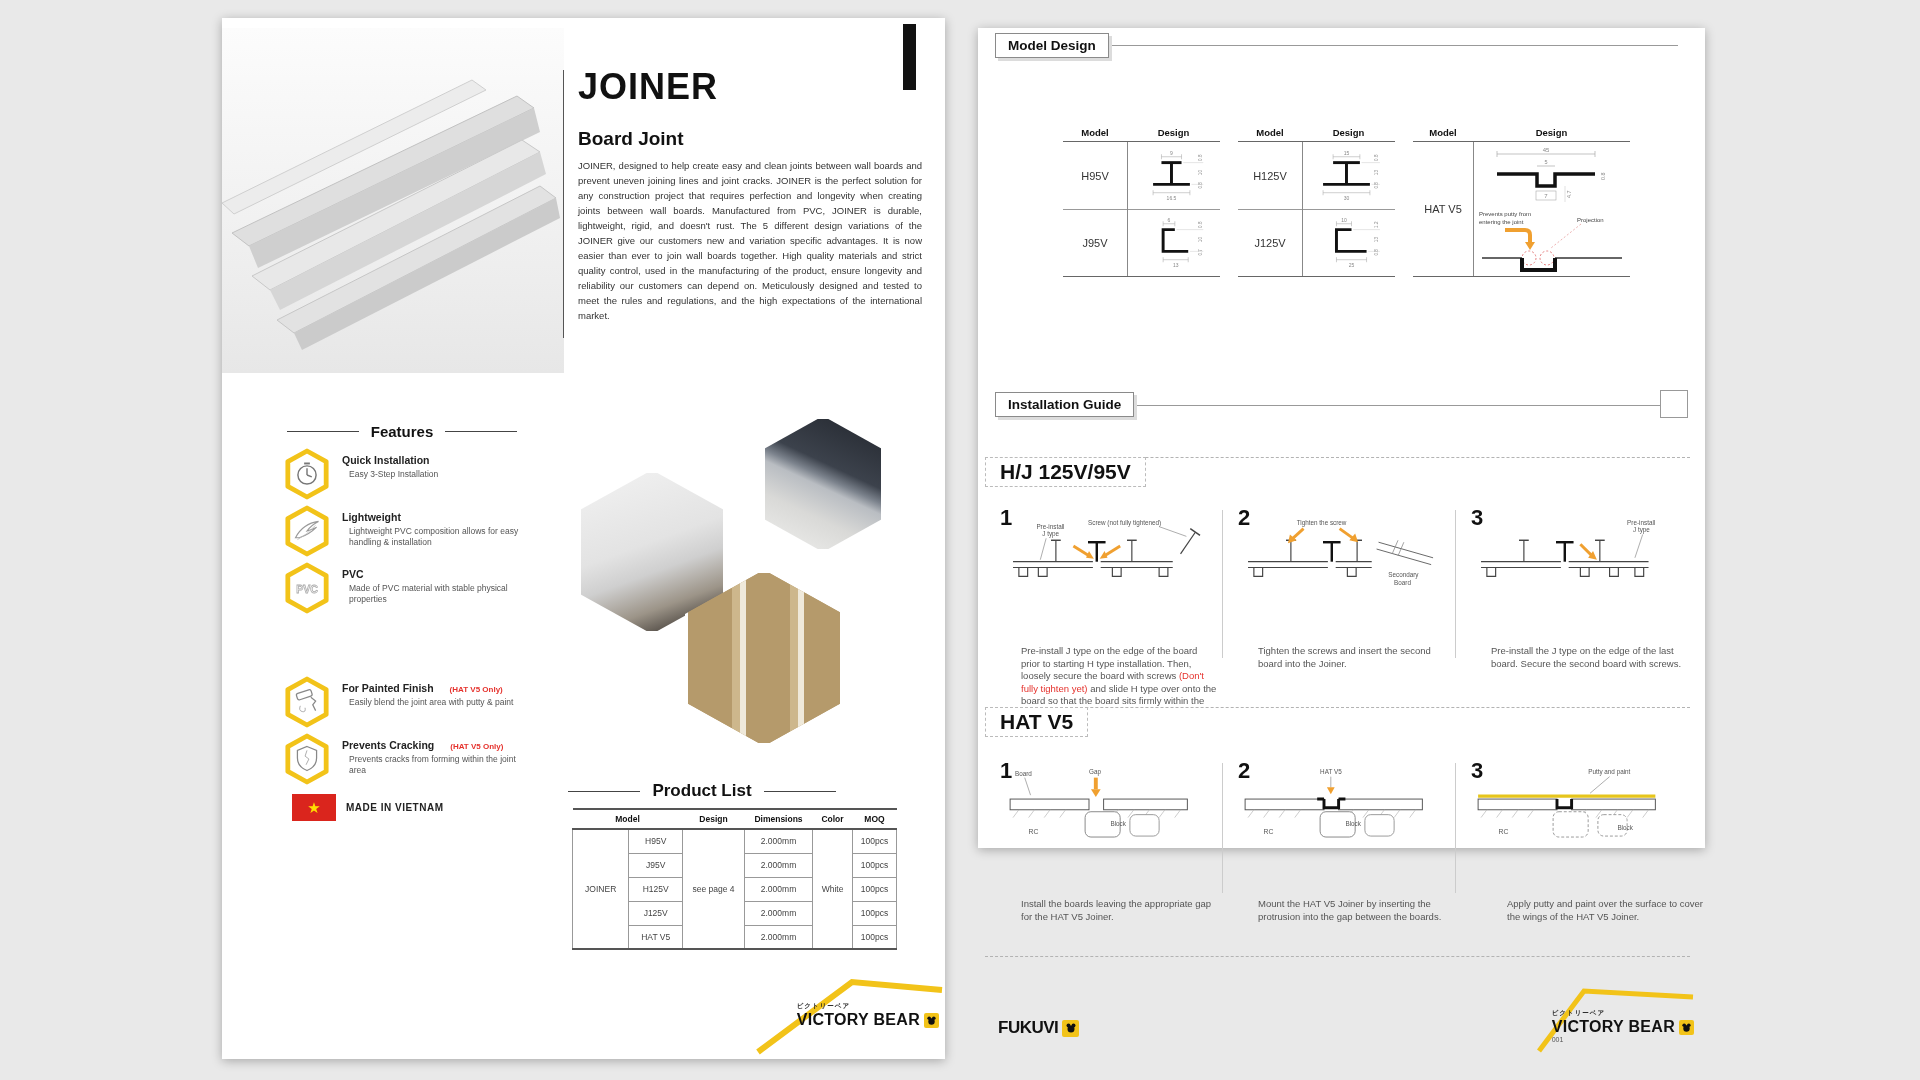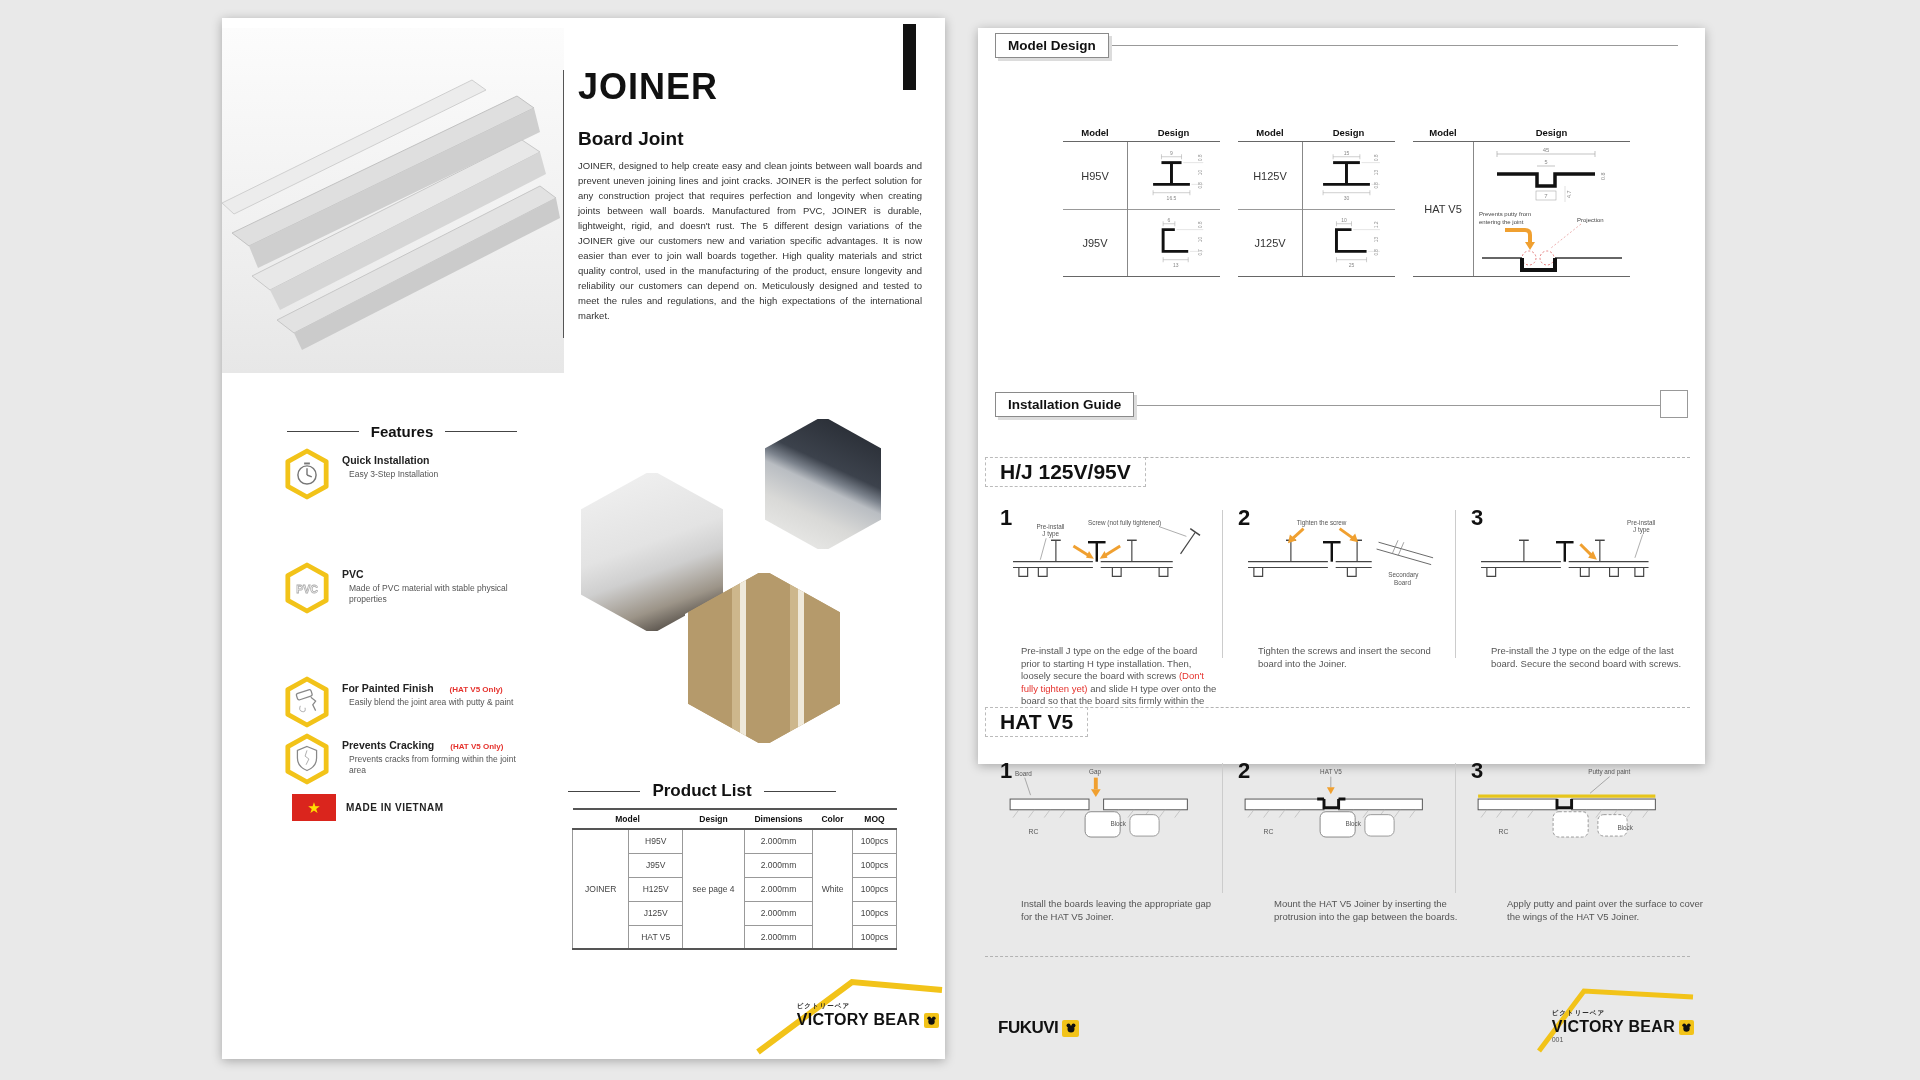--- a/index.html
+++ b/index.html
@@ -1,20 +1,20 @@
 <!DOCTYPE html>
 <html><head>
 <meta charset="utf-8">
 <style>
   * { margin:0; padding:0; box-sizing:border-box; }
   html,body { width:1920px; height:1080px; background:#e9e9e9; font-family:"Liberation Sans",sans-serif; overflow:hidden; }
   .abs { position:absolute; }
   .page { position:absolute; background:#fff; box-shadow:0 2px 10px rgba(0,0,0,.28); }
   #pageL { left:222px; top:18px; width:723px; height:1041px; }
-  #pageR { left:978px; top:28px; width:727px; height:736px; }
+  #pageR { left:978px; top:28px; width:727px; height:820px; }
 
   
   .photo { left:0; top:10px; width:342px; height:345px; background:linear-gradient(180deg,#fcfcfc 0%,#f1f1f1 55%,#e7e7e7 100%); }
   .vrule { left:341px; top:52px; width:1px; height:268px; background:#555; }
   .title { left:356px; top:48px; font-size:36px; font-weight:800; letter-spacing:1px; color:#111; }
   .subtitle { left:356px; top:110px; font-size:19px; font-weight:700; color:#111; }
   .bodytext { left:356px; top:140px; width:344px; font-size:9.5px; line-height:15px; color:#333; text-align:justify; }
   .blackbar { left:681px; top:6px; width:13px; height:66px; background:#111; }
 
   .sechead { display:flex; align-items:center; justify-content:center; gap:12px; }
@@ -110,20 +110,29 @@
       <polygon points="24,2 44,13 44,39 24,50 4,39 4,13" fill="#fff" stroke="#f2c319" stroke-width="5" stroke-linejoin="round"></polygon>
       <circle cx="24" cy="27" r="9.5" fill="none" stroke="#777" stroke-width="1.5"></circle>
       <line x1="24" y1="27" x2="24" y2="20" stroke="#777" stroke-width="1.5"></line>
       <line x1="24" y1="27" x2="29" y2="29" stroke="#777" stroke-width="1.5"></line>
       <line x1="21" y1="15" x2="27" y2="15" stroke="#777" stroke-width="2"></line>
     </svg>
     <div class="txt"><span class="ft-title">Quick Installation</span><span class="ft-tag"></span>
       <div class="ft-desc">Easy 3-Step Installation</div></div>
   </div>
 
+  <div class="abs feat" style="top:487px">
+    <svg width="46" height="52" viewBox="0 0 48 52">
+      <polygon points="24,2 44,13 44,39 24,50 4,39 4,13" fill="#fff" stroke="#f2c319" stroke-width="5" stroke-linejoin="round"></polygon>
+      <path d="M12 33 Q20 18 36 16 Q28 20 24 26 Q30 24 34 22 Q26 30 16 33 Z" fill="none" stroke="#999" stroke-width="1.2"></path>
+      <path d="M14 35 Q24 30 33 20" fill="none" stroke="#bbb" stroke-width="0.8"></path>
+    </svg>
+    <div class="txt"><span class="ft-title">Lightweight</span><span class="ft-tag"></span>
+      <div class="ft-desc">Lightweight PVC composition allows for easy handling &amp; installation</div></div>
+  </div>
 
   <div class="abs feat" style="top:544px">
     <svg width="46" height="52" viewBox="0 0 48 52">
       <polygon points="24,2 44,13 44,39 24,50 4,39 4,13" fill="#fff" stroke="#f2c319" stroke-width="5" stroke-linejoin="round"></polygon>
       <text x="24" y="31" font-size="11" font-weight="bold" text-anchor="middle" fill="none" stroke="#aaa" stroke-width="0.8">PVC</text>
     </svg>
     <div class="txt"><span class="ft-title">PVC</span><span class="ft-tag"></span>
       <div class="ft-desc">Made of PVC material with stable physical properties</div></div>
   </div>
 
@@ -534,21 +543,21 @@
           <line x1="142" y1="47" x2="136" y2="55"></line>
           <line x1="158" y1="47" x2="152" y2="55"></line>
           <line x1="174" y1="47" x2="168" y2="55"></line>
           <line x1="190" y1="47" x2="184" y2="55"></line>
       </g>
       <rect x="92" y="49" width="36" height="26" rx="6" fill="#fff" stroke="#888" stroke-width="1"></rect>
       <rect x="138" y="52" width="30" height="22" rx="6" fill="#fff" stroke="#999" stroke-width="1"></rect>
       <text x="118" y="64" font-size="6.5" fill="#555">Block</text>
       <text x="34" y="72" font-size="7" fill="#555">RC</text>
     </svg>
-    <div class="abs cap" style="left:36px; top:140px;margin-left:16px;">Mount the HAT V5 Joiner by inserting the protrusion into the gap between the boards.</div>
+    <div class="abs cap" style="left:36px; top:140px;">Mount the HAT V5 Joiner by inserting the protrusion into the gap between the boards.</div>
   </div>
 
   <div class="abs" style="left:477px; top:730px; width:235px;">
     <div class="abs stepnum" style="left:16px; top:0;">3</div>
     <svg class="abs" style="left:8px; top:6px;" width="225" height="112" viewBox="0 0 230 115">
       <text x="128" y="10" font-size="6.5" fill="#555">Putty and paint</text>
       <line x1="150" y1="13" x2="130" y2="30" stroke="#888" stroke-width="0.7"></line>
       <line x1="15" y1="33" x2="197" y2="33" stroke="#e6c51c" stroke-width="3.5"></line>
       <rect x="15" y="36" width="81" height="11" fill="#fff" stroke="#555" stroke-width="1"></rect>
       <rect x="111" y="36" width="86" height="11" fill="#fff" stroke="#555" stroke-width="1"></rect>

